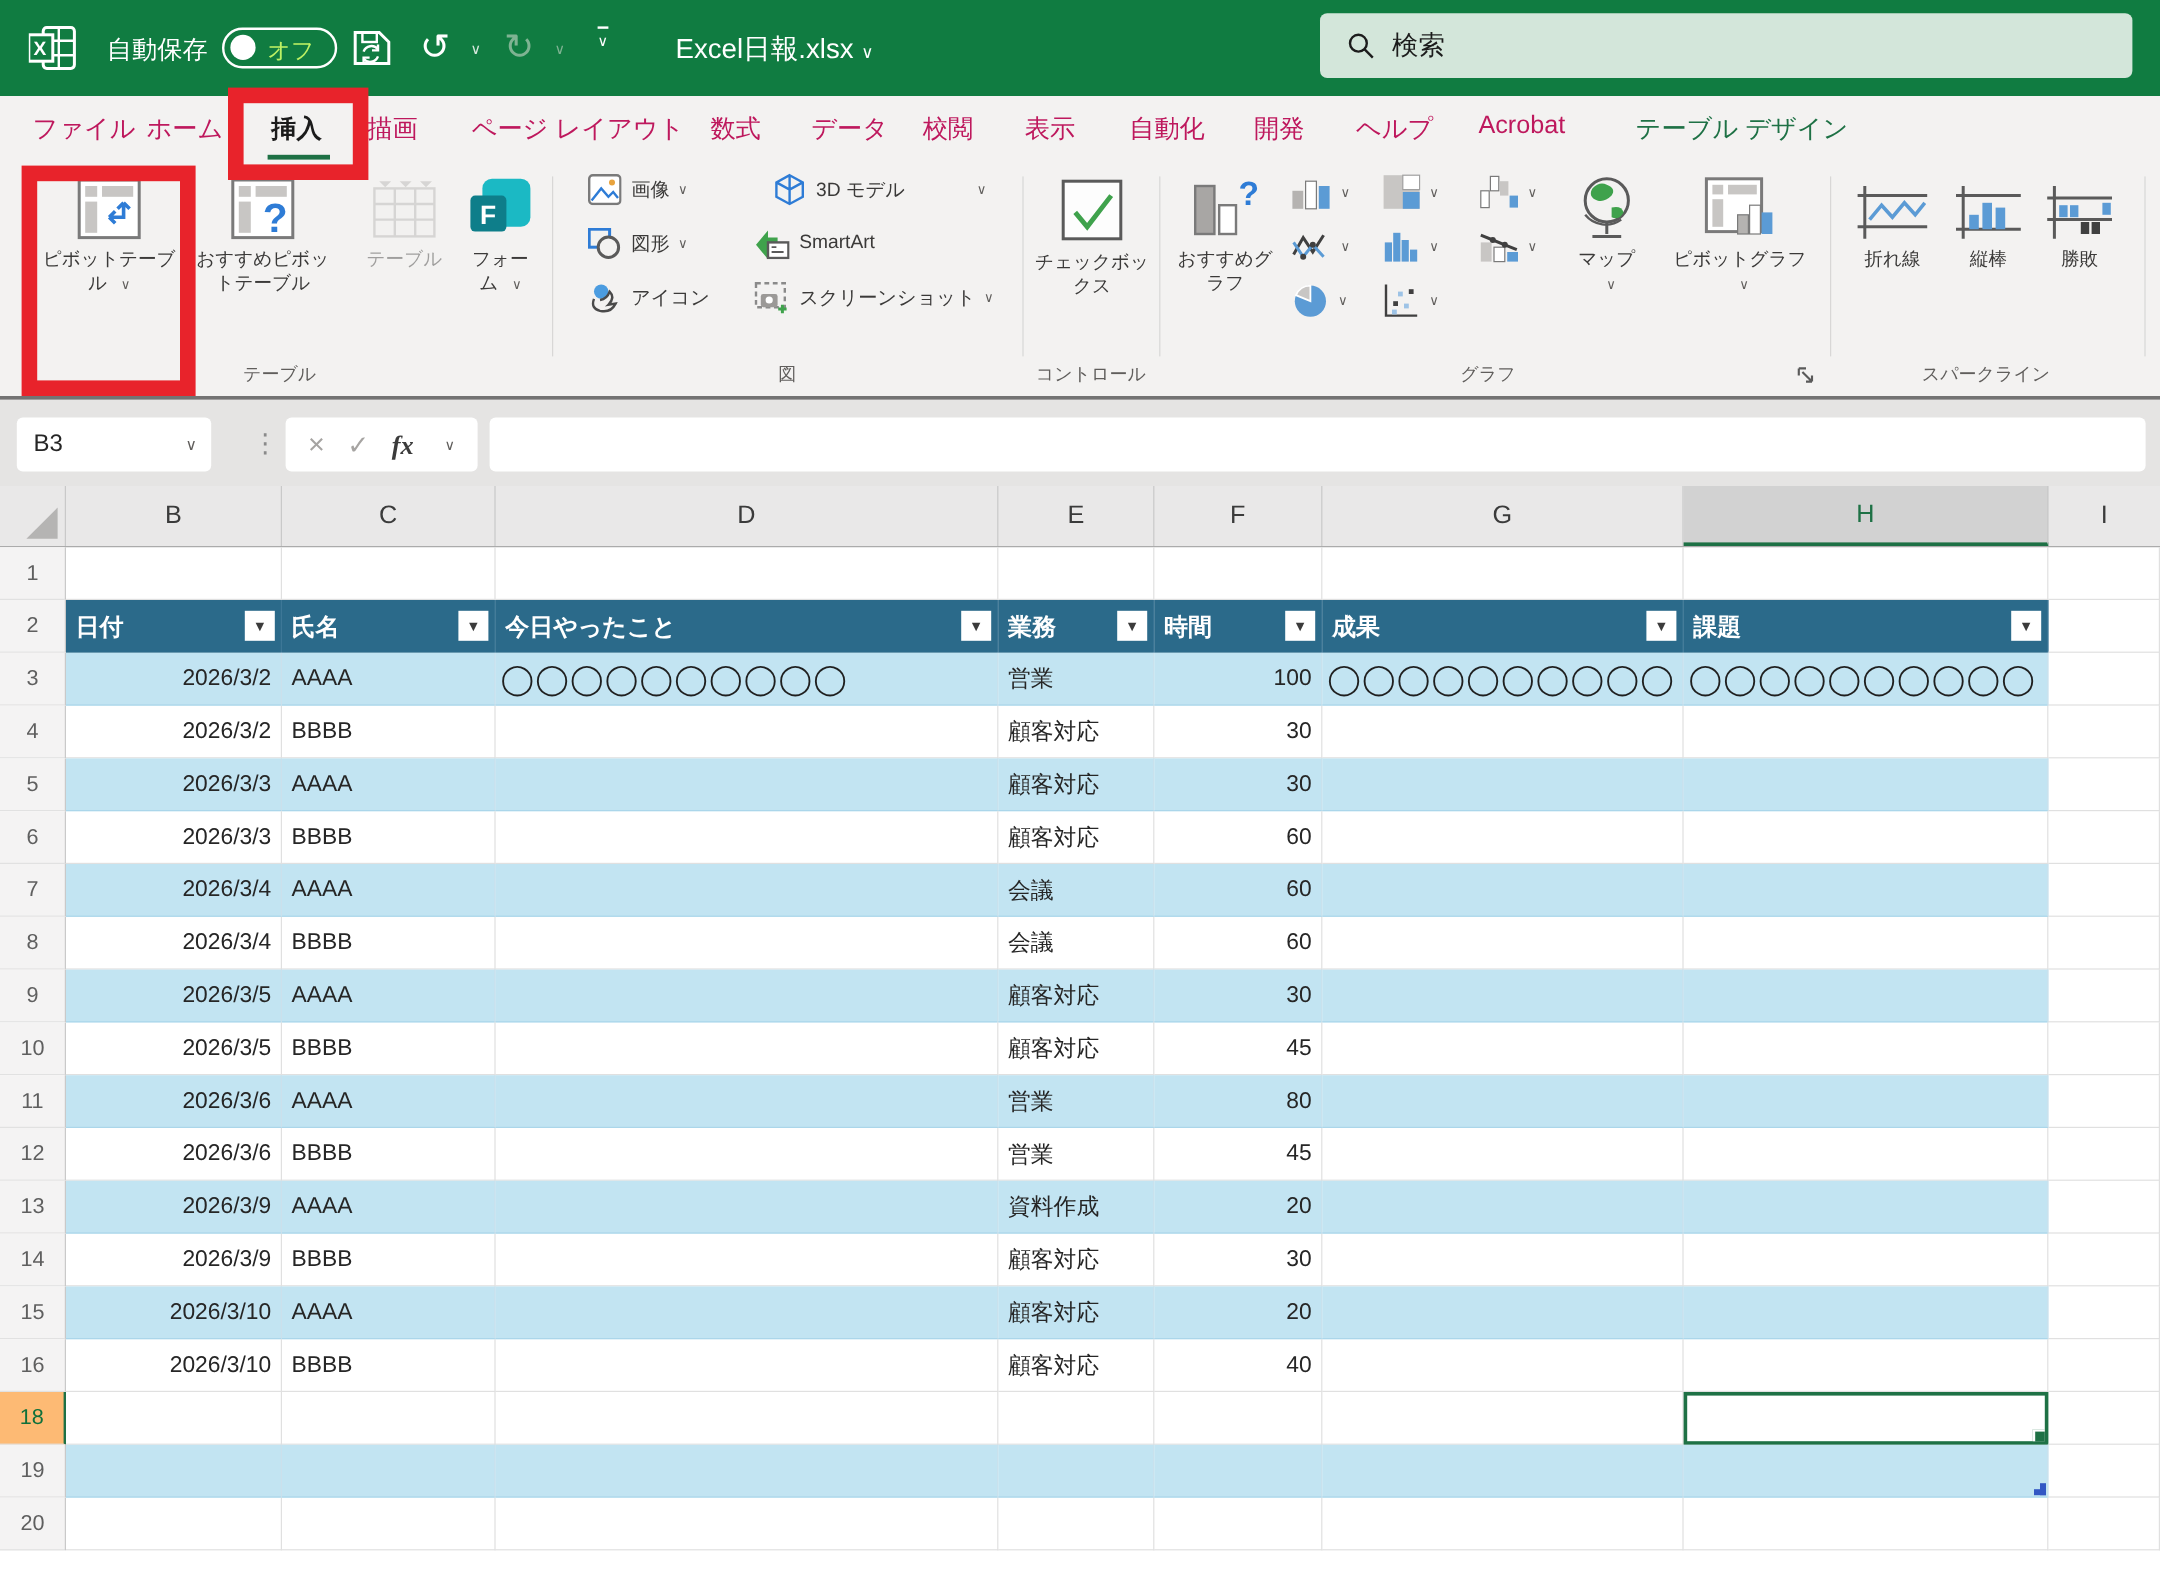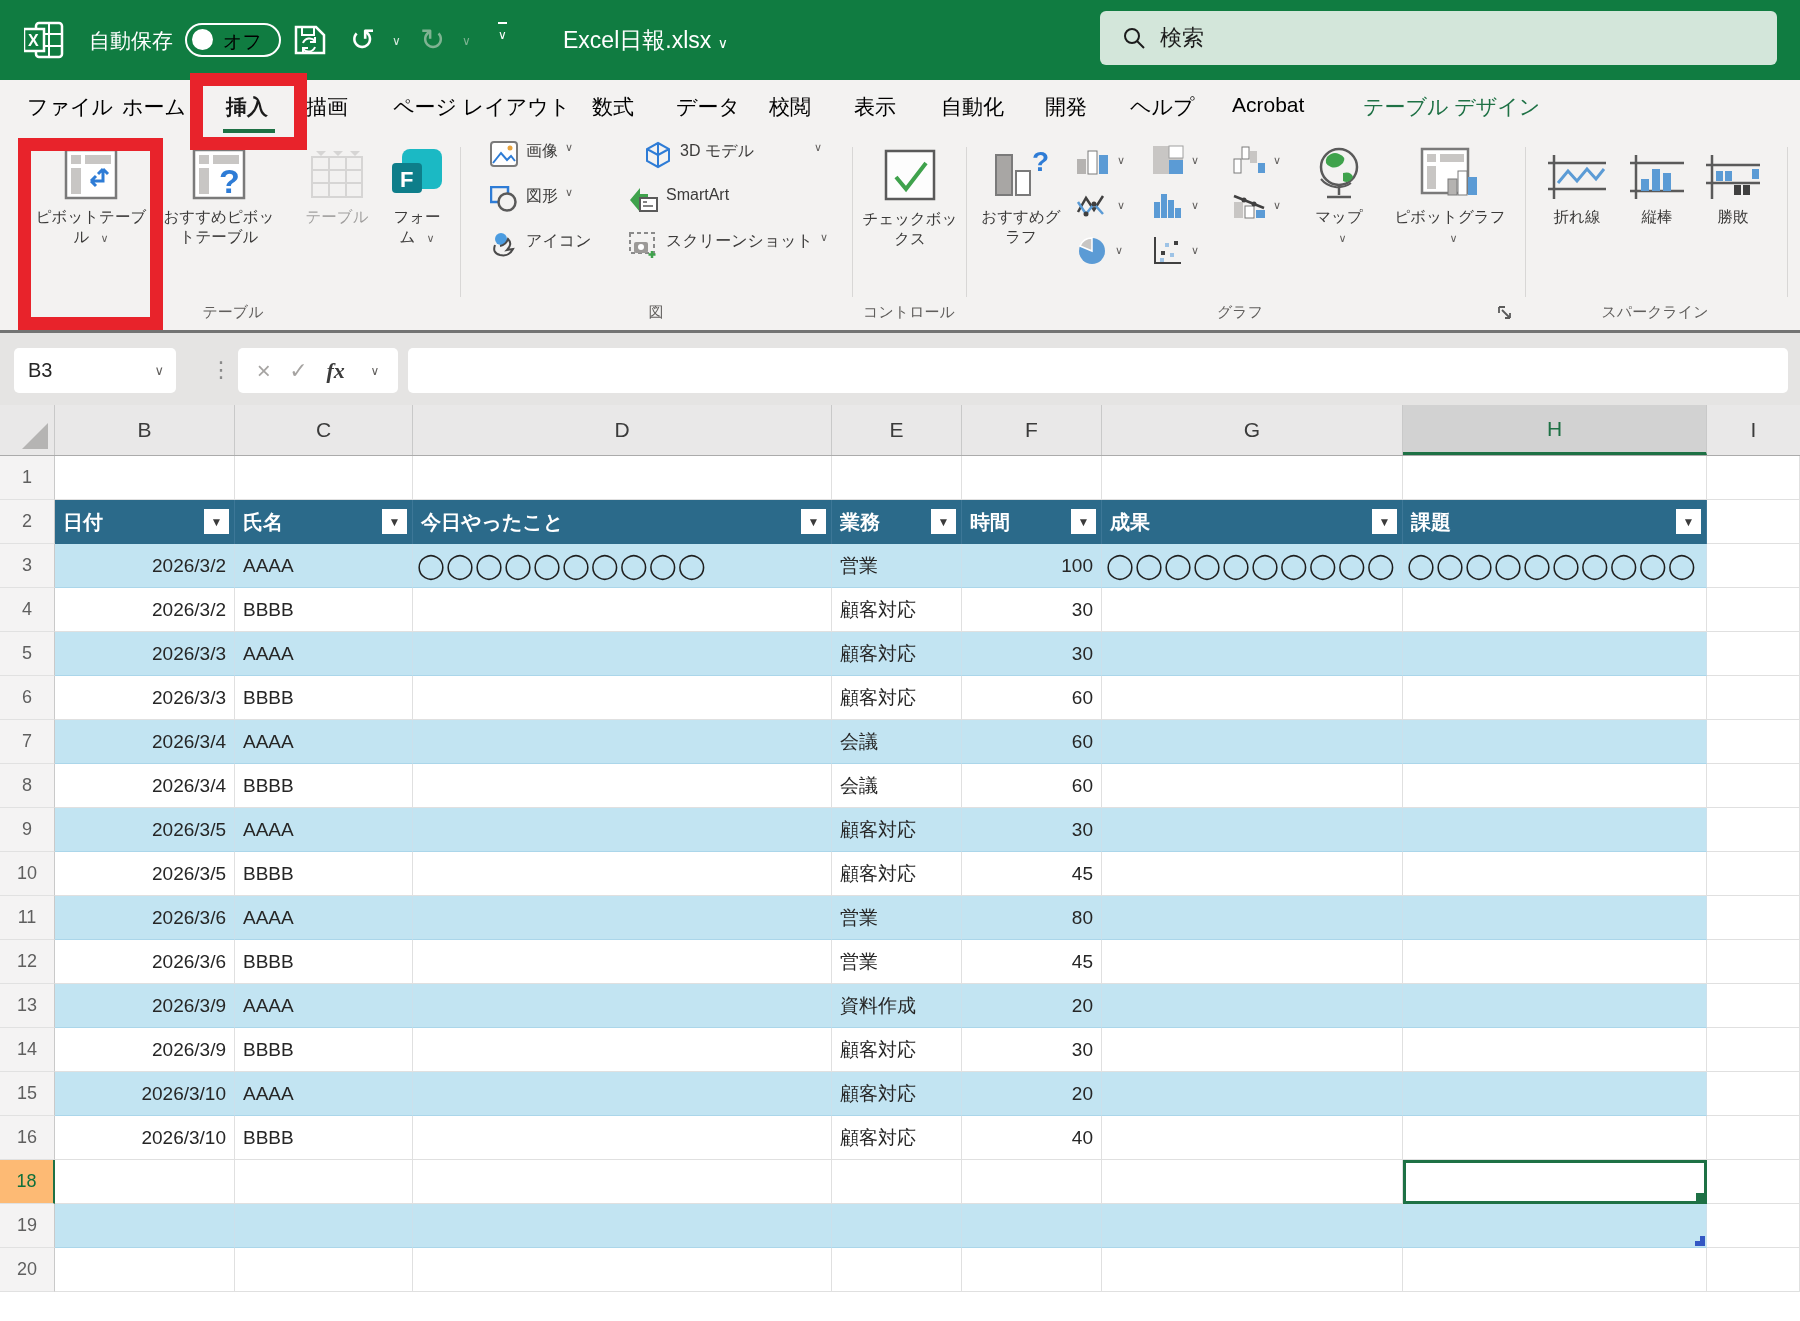--- a/index.html
+++ b/index.html
@@ -4,39 +4,39 @@
 <style>
   html,body{margin:0;padding:0}
   body{width:1800px;height:1321px;overflow:hidden;position:relative;background:#fff;
        font-family:"Liberation Sans","DejaVu Sans",sans-serif;color:#262626}
   .abs{position:absolute}
   
   .titlebar{position:absolute;left:0;top:0;width:1800px;height:80px;background:#107C41}
   .tb-text{color:#fff;font-size:21px;position:absolute;top:27px;white-space:nowrap}
   .toggle{position:absolute;left:185px;top:23px;width:96px;height:34px;border:2px solid #fff;border-radius:18px;box-sizing:border-box}
   .toggle .knob{position:absolute;left:5px;top:4px;width:21px;height:21px;border-radius:50%;background:#fff}
-  .toggle .tlabel{position:absolute;left:36px;top:4px;color:#000000;font-size:19px}
+  .toggle .tlabel{position:absolute;left:36px;top:4px;color:#bef264;font-size:19px}
   .qat{position:absolute;top:22px;color:#fff}
   .chev{font-size:12px;color:#d8e8de}
   .filename{position:absolute;left:563px;top:25px;color:#fff;font-size:23px;white-space:nowrap}
   .search{position:absolute;left:1100px;top:11px;width:677px;height:54px;background:#D3E6DA;border-radius:6px;display:flex;align-items:center}
   .search .stext{font-size:22px;color:#1c1c1c;margin-left:14px}
   
   .tabrow{position:absolute;left:0;top:80px;width:1800px;height:55px;background:#F3F2F1}
-  .rtab{position:absolute;top:13px;font-size:21px;color:#000000;white-space:nowrap;cursor:default}
+  .rtab{position:absolute;top:13px;font-size:21px;color:#be185d;white-space:nowrap;cursor:default}
   .rtab.active{font-weight:bold;color:#1b1b1b}
   .rtab.context{color:#1E7145}
   .tab-underline{position:absolute;left:223px;top:129px;width:52px;height:4px;background:#1E7145}
   
   .ribbon{position:absolute;left:0;top:135px;width:1800px;height:195px;background:#F3F2F1;border-bottom:1px solid #D8D7D6}
   .gsep{position:absolute;top:12px;width:1px;height:150px;background:#D8D7D6}
   .glabel{position:absolute;top:168px;font-size:15px;color:#605E5C;transform:translateX(-50%);white-space:nowrap}
   .bigbtn{position:absolute;top:8px;text-align:center}
   .bigbtn .blabel{display:block;margin-top:6px;font-size:15.5px;color:#3b3a39;line-height:20px;word-break:break-all}
-  .smbtn{position:absolute;height:34px;display:flex;align-items:flex-start;font-size:16px;color:#3b3a39;white-space:nowrap}
+  .smbtn{position:absolute;height:34px;display:flex;align-items:center;font-size:16px;color:#3b3a39;white-space:nowrap}
   .smbtn .slabel{margin-left:8px}
   .schev{font-size:11px;color:#605E5C;margin-left:7px}
   .disabled{opacity:.45}
   .minibtn{position:absolute;display:flex;align-items:center}
   .launcher{position:absolute}
   
   .redbox{position:absolute;border:13px solid #E8232B;box-sizing:border-box;z-index:60;pointer-events:none}
   
   .fbar{position:absolute;left:0;top:330px;width:1800px;height:75px;background:#E5E4E3;border-top:3px solid #737373}
   .namebox{position:absolute;left:14px;top:15px;width:162px;height:45px;background:#fff;border-radius:5px;display:flex;align-items:center}

